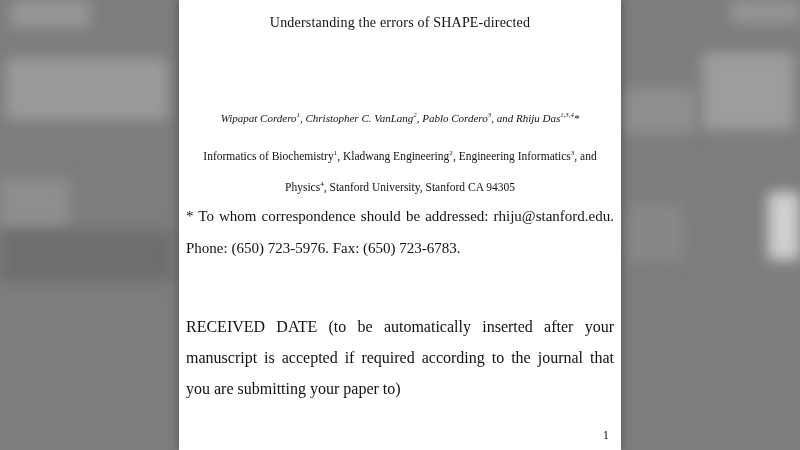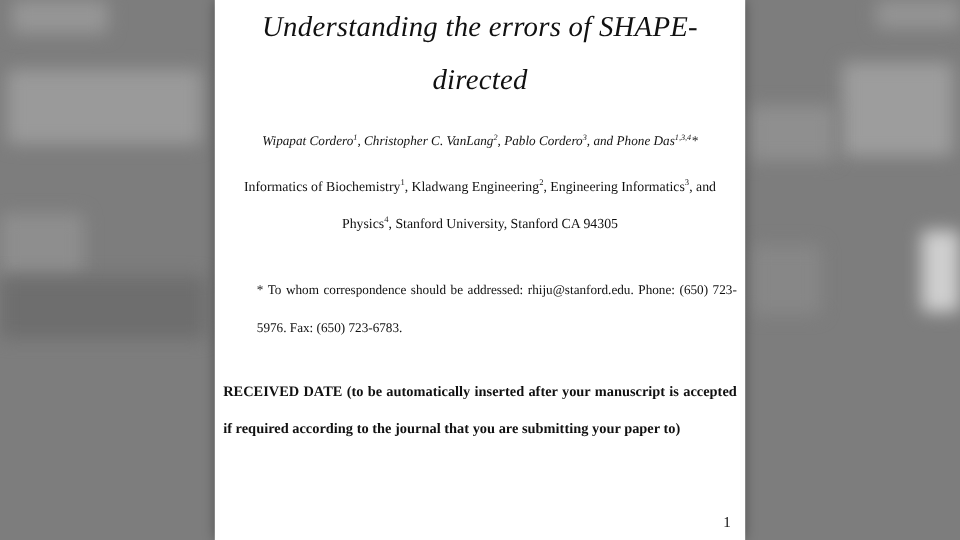--- a/index.html
+++ b/index.html
@@ -33,49 +33,47 @@
     left: 179px; top: 0;
     width: 442px; height: 450px;
     background: #ffffff;
     box-shadow: 0 0 10px rgba(0,0,0,0.35);
   }
   .page > * { position: absolute; left: 7px; right: 7px; margin: 0; }
 
   .title {
     top: 1px; left: 0; right: 0;
     text-align: center;
-    font-size: 24px;
+    font-size: 14px;
     line-height: 44px;
     letter-spacing: 0.2px;
-    font-style: italic;
   }
   .authors {
     top: 112px;
     text-align: center;
     font-style: italic;
     font-size: 11px;
     white-space: nowrap;
   }
   .affiliations {
     top: 141px;
     text-align: center;
     font-size: 11.5px;
     line-height: 31px;
   }
   .correspondence {
-    top: 226px;
-    font-size: 11px;
+    top: 200px;
+    font-size: 15px;
     line-height: 32px;
     text-align: justify;
-    margin-left: 28px;
   }
   .received {
     top: 311px;
-    font-size: 12px;
-    font-weight: bold;
+    font-size: 16px;
+    font-weight: normal;
     line-height: 31px;
     text-align: justify;
   }
   sup {
     font-size: 0.62em;
     line-height: 0;
   }
   .pagenum {
     top: 428px;
     left: auto; right: 12px;
@@ -95,21 +93,21 @@
 <div class="blur-shape s7"></div>
 <div class="blur-shape s8"></div>
 <div class="blur-shape s9"></div>
 
 <div class="page">
 
   <div class="title">
     <div>Understanding the errors of SHAPE-directed</div>
   </div>
 
-  <p class="authors"><span>Wipapat Cordero</span><sup>1</sup><span>, Christopher C. VanLang</span><sup>2</sup><span>, Pablo Cordero</span><sup>3</sup><span>, and Phone Das</span><sup>1,3,4</sup><span>*</span></p>
+  <p class="authors"><span>Wipapat Cordero</span><sup>1</sup><span>, Christopher C. VanLang</span><sup>2</sup><span>, Pablo Cordero</span><sup>3</sup><span>, and Rhiju Das</span><sup>1,3,4</sup><span>*</span></p>
 
   <p class="affiliations"><span>Informatics of Biochemistry</span><sup>1</sup><span>, Kladwang Engineering</span><sup>2</sup><span>, Engineering Informatics</span><sup>3</sup><span>, and Physics</span><sup>4</sup><span>, Stanford University, Stanford CA 94305</span></p>
 
   <p class="correspondence">* To whom correspondence should be addressed: rhiju@stanford.edu. Phone: (650) 723-5976. Fax: (650) 723-6783.</p>
 
   <p class="received">RECEIVED DATE (to be automatically inserted after your manuscript is accepted if required according to the journal that you are submitting your paper to)</p>
 
   <div class="pagenum">1</div>
 
 </div>

